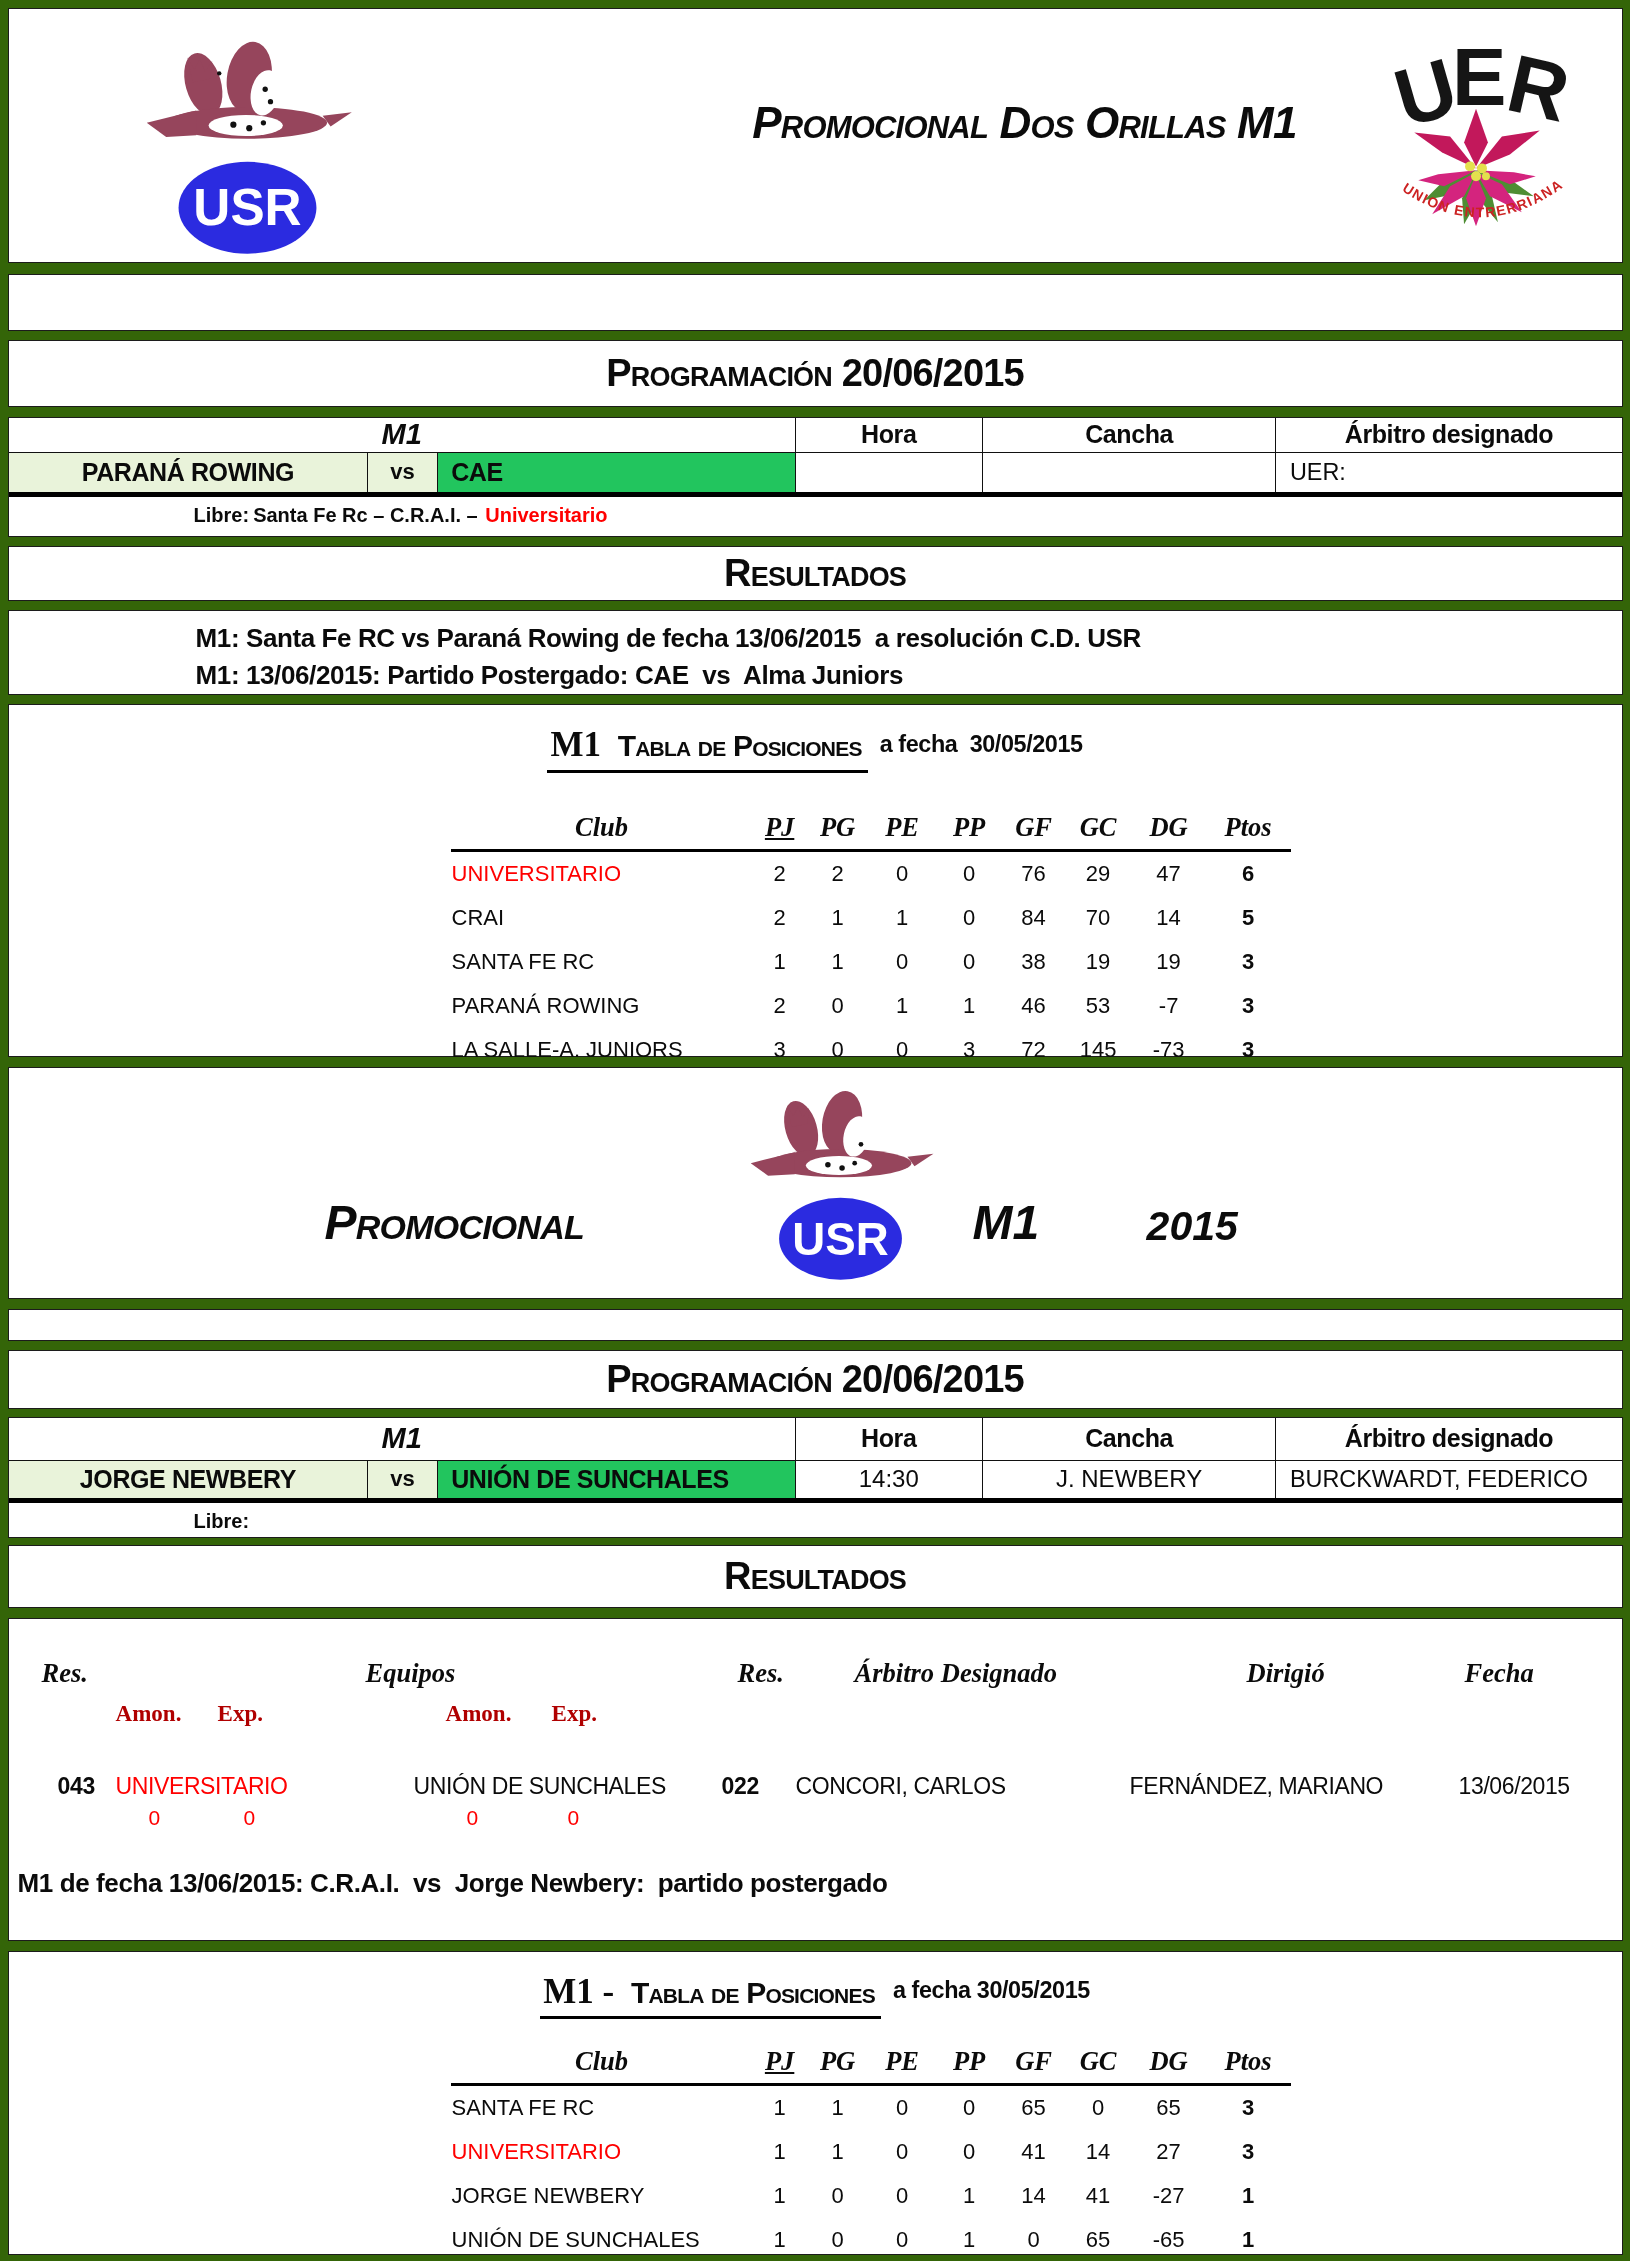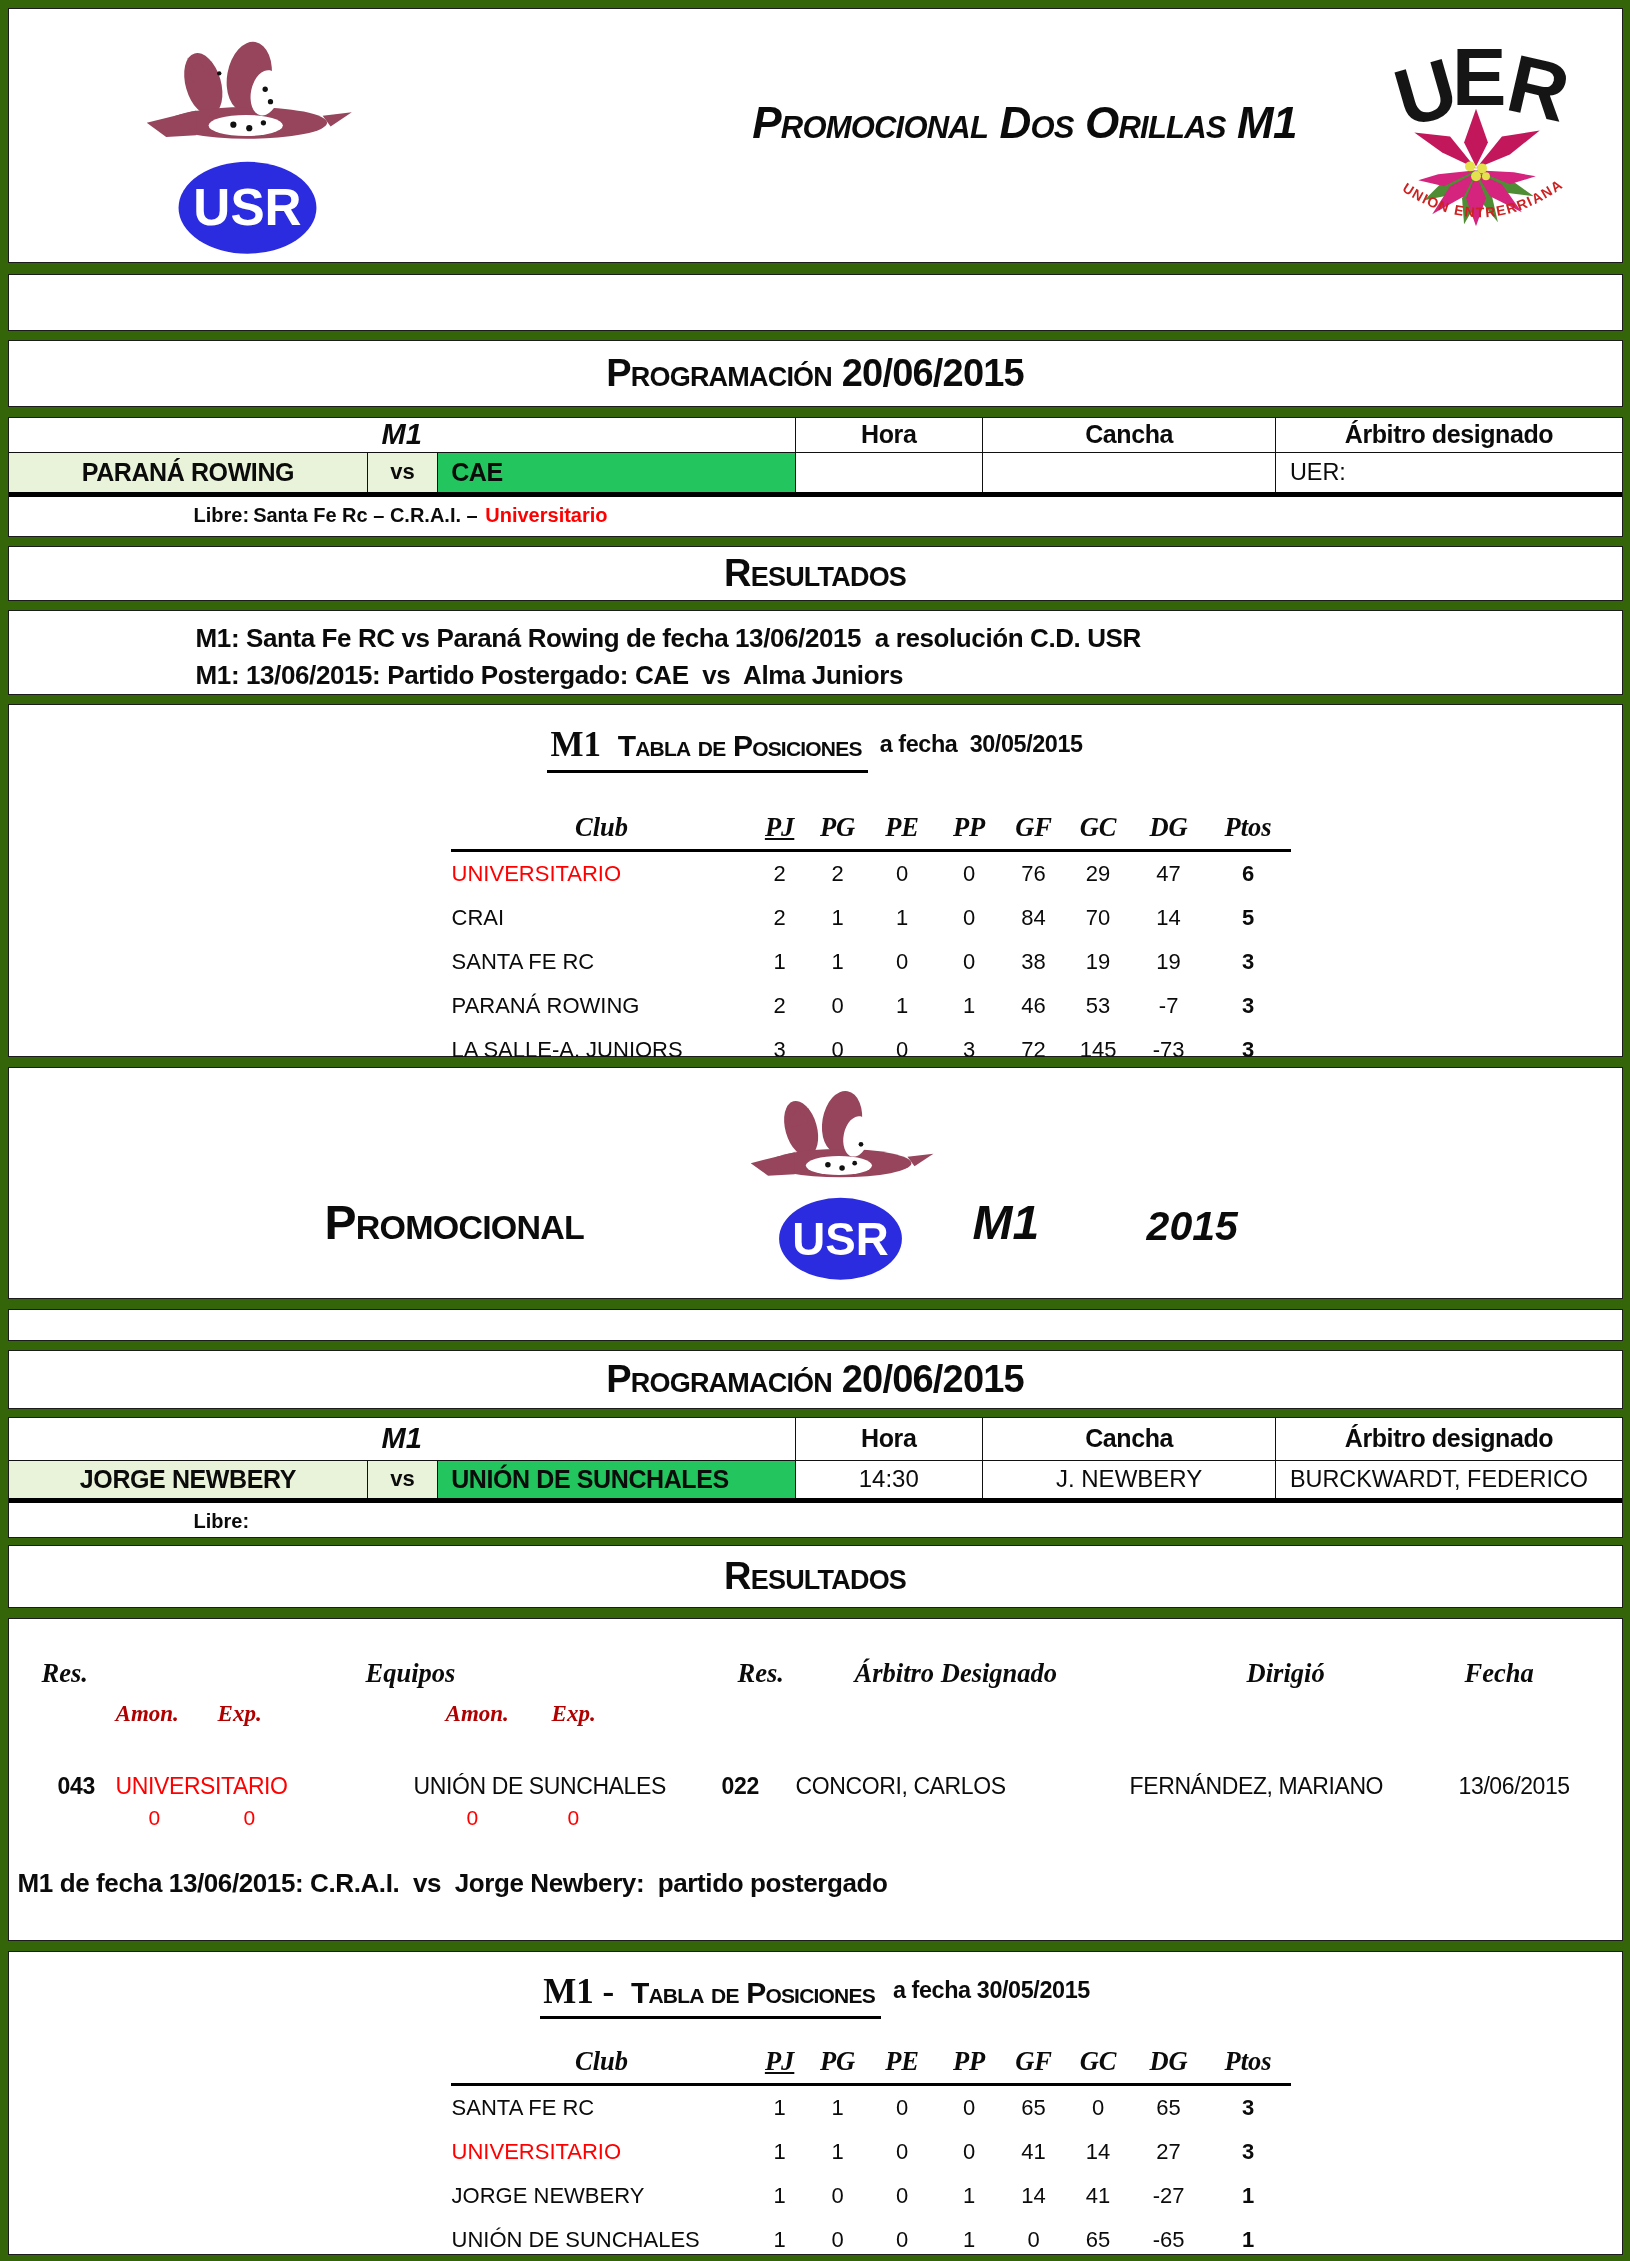--- a/index.html
+++ b/index.html
@@ -59,26 +59,26 @@
   table.stand th{font-family:"Liberation Serif",serif;font-style:italic;font-weight:700;font-size:26.5px;border-bottom:3px solid #000;padding:0 0 6px 0;text-align:center;}
   table.stand th.club{text-align:center;}
   table.stand td{font-size:22px;text-align:center;height:42px;}
   .stand2 td{height:40px;}
   table.stand td.club{text-align:left;}
   td.red,.redtxt{color:#ff0000;}
   td.ptos{font-weight:700;}
   .w-club{width:302px;} .w-n1{width:54px;text-decoration:underline;} .w-n2{width:62px;} .w-n3{width:67px;} .w-n4{width:67px;} .w-n5{width:62px;} .w-n6{width:67px;} .w-n7{width:74px;} .w-n8{width:85px;}
   
   .promo-usr{position:absolute;left:737px;top:13.6px;width:189px;height:208px;}
-  .promo-word{position:absolute;left:316px;top:127px;font-weight:700;font-size:48px;font-variant-caps:small-caps;letter-spacing:-0.8px;}
+  .promo-word{position:absolute;left:316px;top:127px;font-style:italic;font-weight:700;font-size:48px;font-variant-caps:small-caps;letter-spacing:-0.8px;}
   .promo-m1{position:absolute;left:964px;top:127px;font-style:italic;font-weight:700;font-size:48px;}
   .promo-year{position:absolute;left:1126px;top:135px;font-style:italic;font-weight:700;font-size:41px;margin-left:12px;}
   
   .results2 .rh{position:absolute;font-family:"Liberation Serif",serif;font-style:italic;font-weight:700;font-size:26.5px;}
-  .results2 .rsub{position:absolute;font-family:"Liberation Serif",serif;font-style:italic;font-weight:700;font-size:23px;color:#b00000;}
+  .results2 .rsub{position:absolute;font-family:"Liberation Serif",serif;font-weight:700;font-size:23px;color:#b00000;}
   .results2 .rd{position:absolute;font-size:23px;letter-spacing:-0.4px;}
   .results2 .bold{font-weight:700;}
   .results2 .rzero{position:absolute;font-size:21px;color:#ff0000;}
   .results2 .rpost{position:absolute;left:9px;top:249px;font-weight:700;font-size:26px;letter-spacing:-0.4px;}
   .logo-usr-header{position:absolute;left:125px;top:29px;width:227px;height:221px;}
   .logo-uer{position:absolute;left:1353px;top:12px;width:236px;height:237px;}
 </style>
 </head>
 <body>
 

